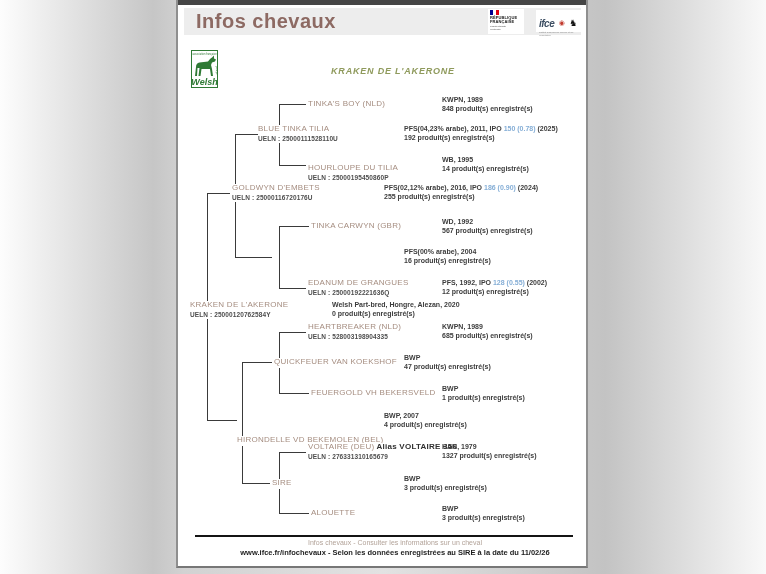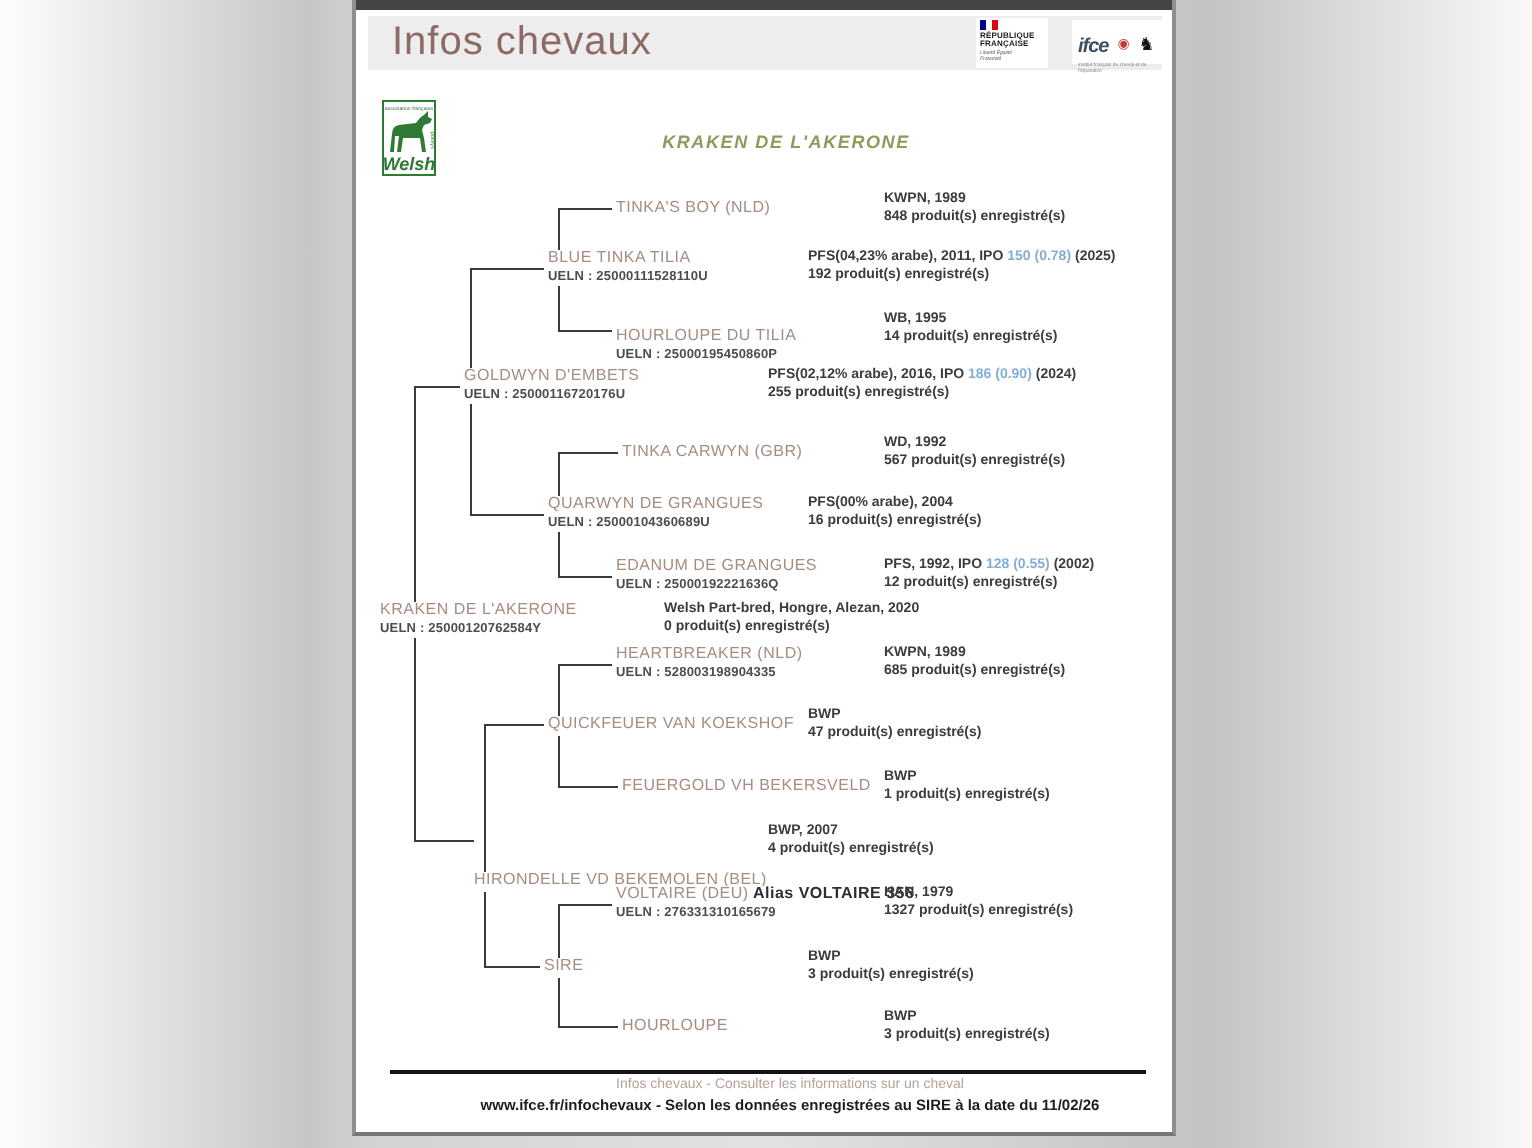--- a/index.html
+++ b/index.html
@@ -10,21 +10,21 @@
     position:relative;
   }
   .page {
     position:absolute; left:176px; top:0; width:412px; height:568px;
     background:#ffffff;
     border-left:2px solid #8f8f8f; border-right:2px solid #8f8f8f; border-bottom:2px solid #777;
   }
   .topband { position:absolute; left:0; top:0; width:100%; height:5px; background:#454545; }
 
   .header-bar { position:absolute; left:6px; top:8px; width:397px; height:27px; background:#ededed; }
-  .app-title { position:absolute; left:12px; top:2px; font-size:20px; font-weight:400; color:#8d6a63; letter-spacing:.5px; }
+  .app-title { position:absolute; left:12px; top:2px; font-size:20px; font-weight:700; color:#8d6a63; letter-spacing:.5px; }
 
   .rf-box { position:absolute; left:304px; top:1px; width:36px; height:25px; background:#fff; padding:1px 2px; line-height:1; }
   .rf-flag { display:flex; width:9px; height:5px; margin-bottom:1px; }
   .rf-flag span { flex:1; height:100%; }
   .rf-name { font-size:4px; font-weight:bold; color:#1a1a1a; letter-spacing:.1px; }
   .rf-motto { font-size:2.5px; line-height:3px; color:#555; font-style:italic; width:16px; margin-top:1px; }
 
   .ifce-box { position:absolute; left:352px; top:2px; width:46px; height:22px; background:#fff; padding:3px 2px 1px 3px; }
   .ifce-text { font-size:10px; font-style:italic; font-weight:bold; color:#3d4f63; letter-spacing:-0.5px; }
   .ifce-target { font-size:7px; color:#c23b2e; vertical-align:2px; }
@@ -116,39 +116,35 @@
   <div class="tl" style="left:101px;top:332px;width:27px;height:1px"></div>
   <div class="tl" style="left:101px;top:393px;width:30px;height:1px"></div>
 
   <div class="tl" style="left:101px;top:452px;width:1px;height:62px"></div>
   <div class="tl" style="left:101px;top:452px;width:27px;height:1px"></div>
   <div class="tl" style="left:101px;top:513px;width:30px;height:1px"></div>
 
   <div class="node" style="left:130px;top:100px">
     <div class="nm"><span>TINKA'S BOY (NLD)</span></div>
   </div>
-  <div class="node" style="left:96px;top:125px">
+  <div class="node" style="left:80px;top:125px">
     <div class="nm"><span>BLUE TINKA TILIA</span></div>
     <div class="ueln">UELN : 25000111528110U</div>
   </div>
   <div class="node" style="left:130px;top:164px">
     <div class="nm"><span>HOURLOUPE DU TILIA</span></div>
     <div class="ueln">UELN : 25000195450860P</div>
   </div>
   <div class="node" style="left:54px;top:184px">
     <div class="nm"><span>GOLDWYN D'EMBETS</span></div>
     <div class="ueln">UELN : 25000116720176U</div>
   </div>
   <div class="node" style="left:133px;top:222px">
     <div class="nm"><span>TINKA CARWYN (GBR)</span></div>
   </div>
-  <div class="node" style="left:96px;top:248px">
-    <div class="nm"><span>QUARWYN DE GRANGUES</span></div>
-    <div class="ueln">UELN : 25000104360689U</div>
-  </div>
   <div class="node" style="left:130px;top:279px">
     <div class="nm"><span>EDANUM DE GRANGUES</span></div>
     <div class="ueln">UELN : 25000192221636Q</div>
   </div>
   <div class="node" style="left:12px;top:301px">
     <div class="nm"><span>KRAKEN DE L'AKERONE</span></div>
     <div class="ueln">UELN : 25000120762584Y</div>
   </div>
   <div class="node" style="left:130px;top:323px">
     <div class="nm"><span>HEARTBREAKER (NLD)</span></div>
@@ -164,21 +160,21 @@
     <div class="nm"><span>HIRONDELLE VD BEKEMOLEN (BEL)</span></div>
   </div>
   <div class="node" style="left:130px;top:443px">
     <div class="nm"><span>VOLTAIRE (DEU)</span><span class="alias"> Alias VOLTAIRE 356</span></div>
     <div class="ueln">UELN : 276331310165679</div>
   </div>
   <div class="node" style="left:94px;top:479px">
     <div class="nm"><span>SIRE</span></div>
   </div>
   <div class="node" style="left:133px;top:509px">
-    <div class="nm"><span>HOURLOUPE</span></div>
+    <div class="nm"><span>ALOUETTE</span></div>
   </div>
 
   <div class="info" style="left:264px;top:96px">
     <div>KWPN, 1989</div>
       <div>848 produit(s) enregistré(s)</div>
   </div>
   <div class="info" style="left:226px;top:125px">
     <div><span>PFS(04,23% arabe), 2011, IPO </span><span class="lnk">150 (0.78)</span><span> (2025)</span></div>
     <div>192 produit(s) enregistré(s)</div>
   </div>

